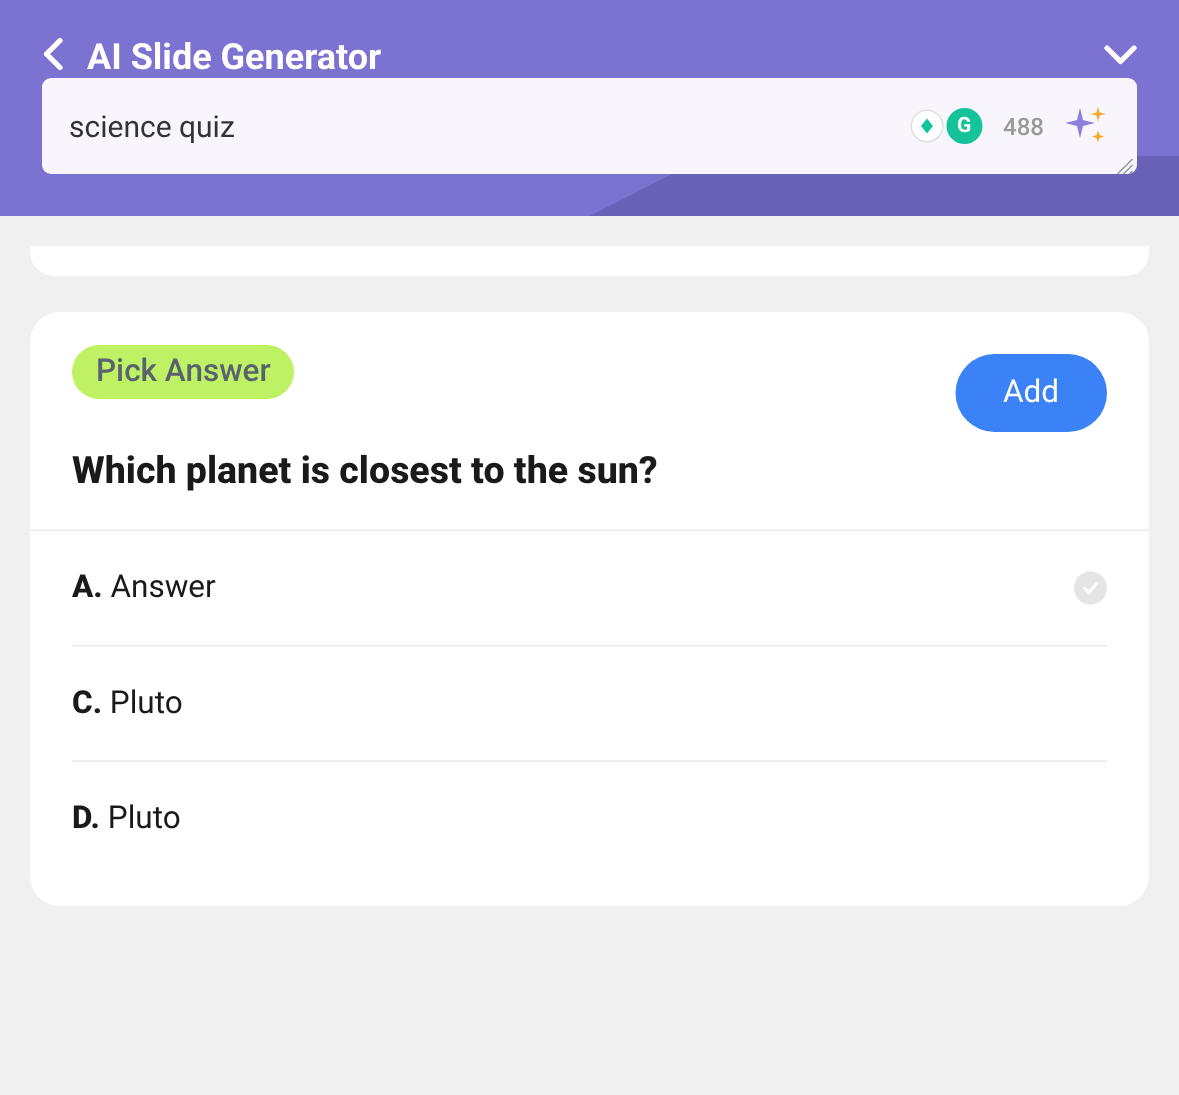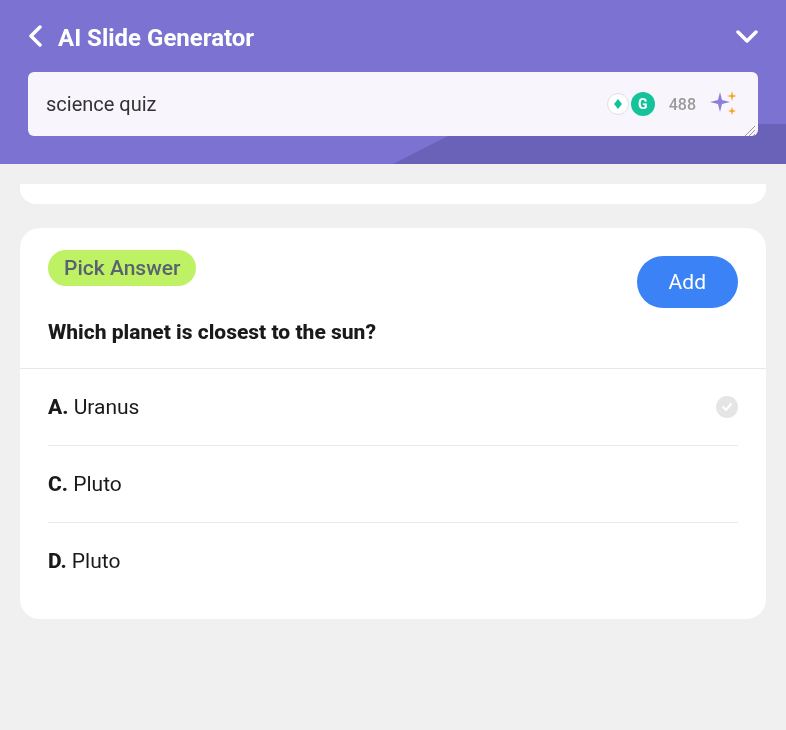--- a/index.html
+++ b/index.html
@@ -27,21 +27,20 @@
       width: 50%;
       height: 40px;
       background: #6a62b8;
       clip-path: polygon(20% 0, 100% 0, 100% 100%, 0 100%);
       z-index: 0;
     }
     .header-top {
       display: flex;
       align-items: center;
       justify-content: space-between;
-      margin-bottom: 20px;
       gap: 41px;
     }
     .header-left {
       display: flex;
       align-items: center;
       gap: 16px;
     }
     .back-chevron {
       color: white;
       cursor: pointer;
@@ -160,21 +159,21 @@
       background: #3b82f6;
       color: white;
       border: none;
       padding: 14px 32px;
       border-radius: 30px;
       font-size: 21px;
       font-weight: 400;
       cursor: pointer;
     }
     .question-text {
-      font-size: 21px;
+      font-size: 25px;
       font-weight: 800;
       color: #1a1a1a;
       padding: 0 28px;
       margin-bottom: 24px;
     }
     .divider-full {
       height: 1px;
       background: #e8e8e8;
     }
     .answer-list {
@@ -265,21 +264,21 @@
         <span class="badge">Pick Answer</span>
       </div>
       <button class="add-btn">Add</button>
     </div>
     <div class="question-text">Which planet is closest to the sun?</div>
     <div class="divider-full"></div>
     <div class="answer-list">
       <div class="answer-item">
         <span class="answer-text">
           <span class="answer-letter">A.</span>
-          <span>Uranus</span>
+          <span>Answer</span>
         </span>
         <span class="check-circle">
           <svg width="12" height="12" viewBox="0 0 12 12">
               <path d="M2 6 L5 9 L10 3" stroke="white" stroke-width="2" fill="none" stroke-linecap="round" stroke-linejoin="round"></path>
             </svg>
         </span>
       </div>
       <div class="answer-item">
         <span class="answer-text">
           <span class="answer-letter">C.</span>

